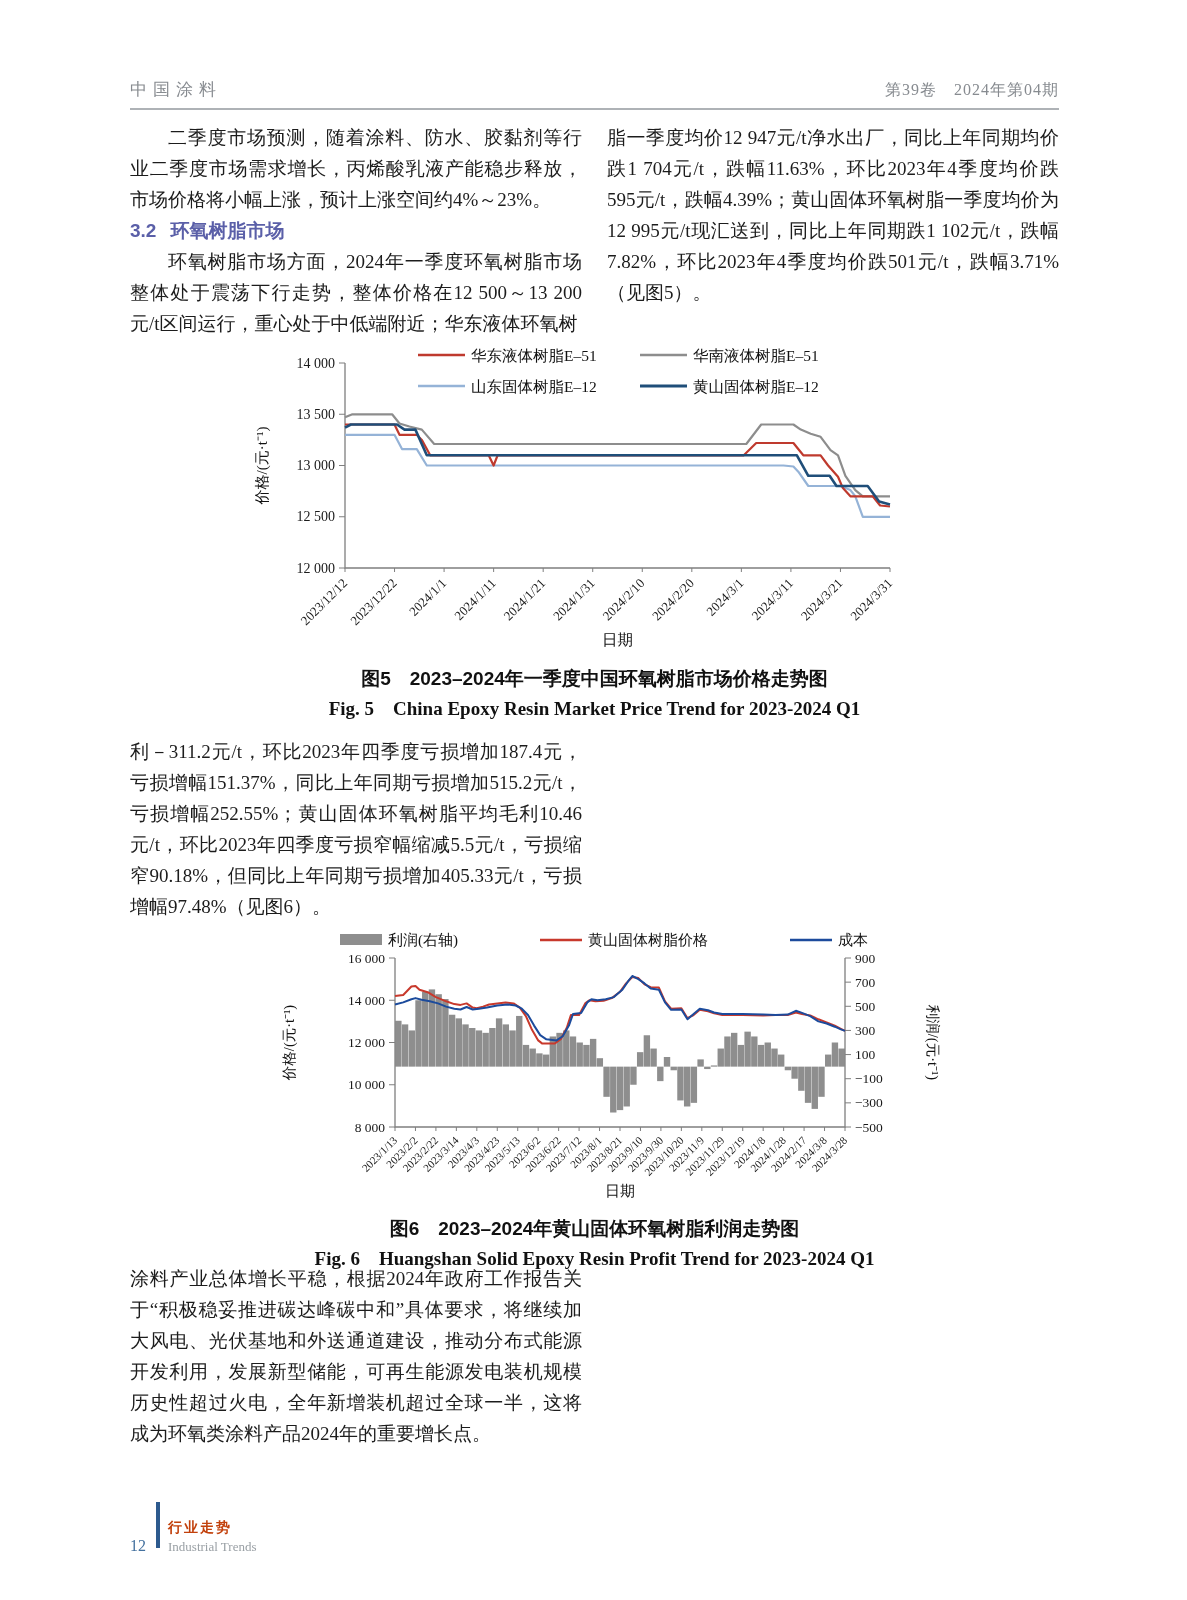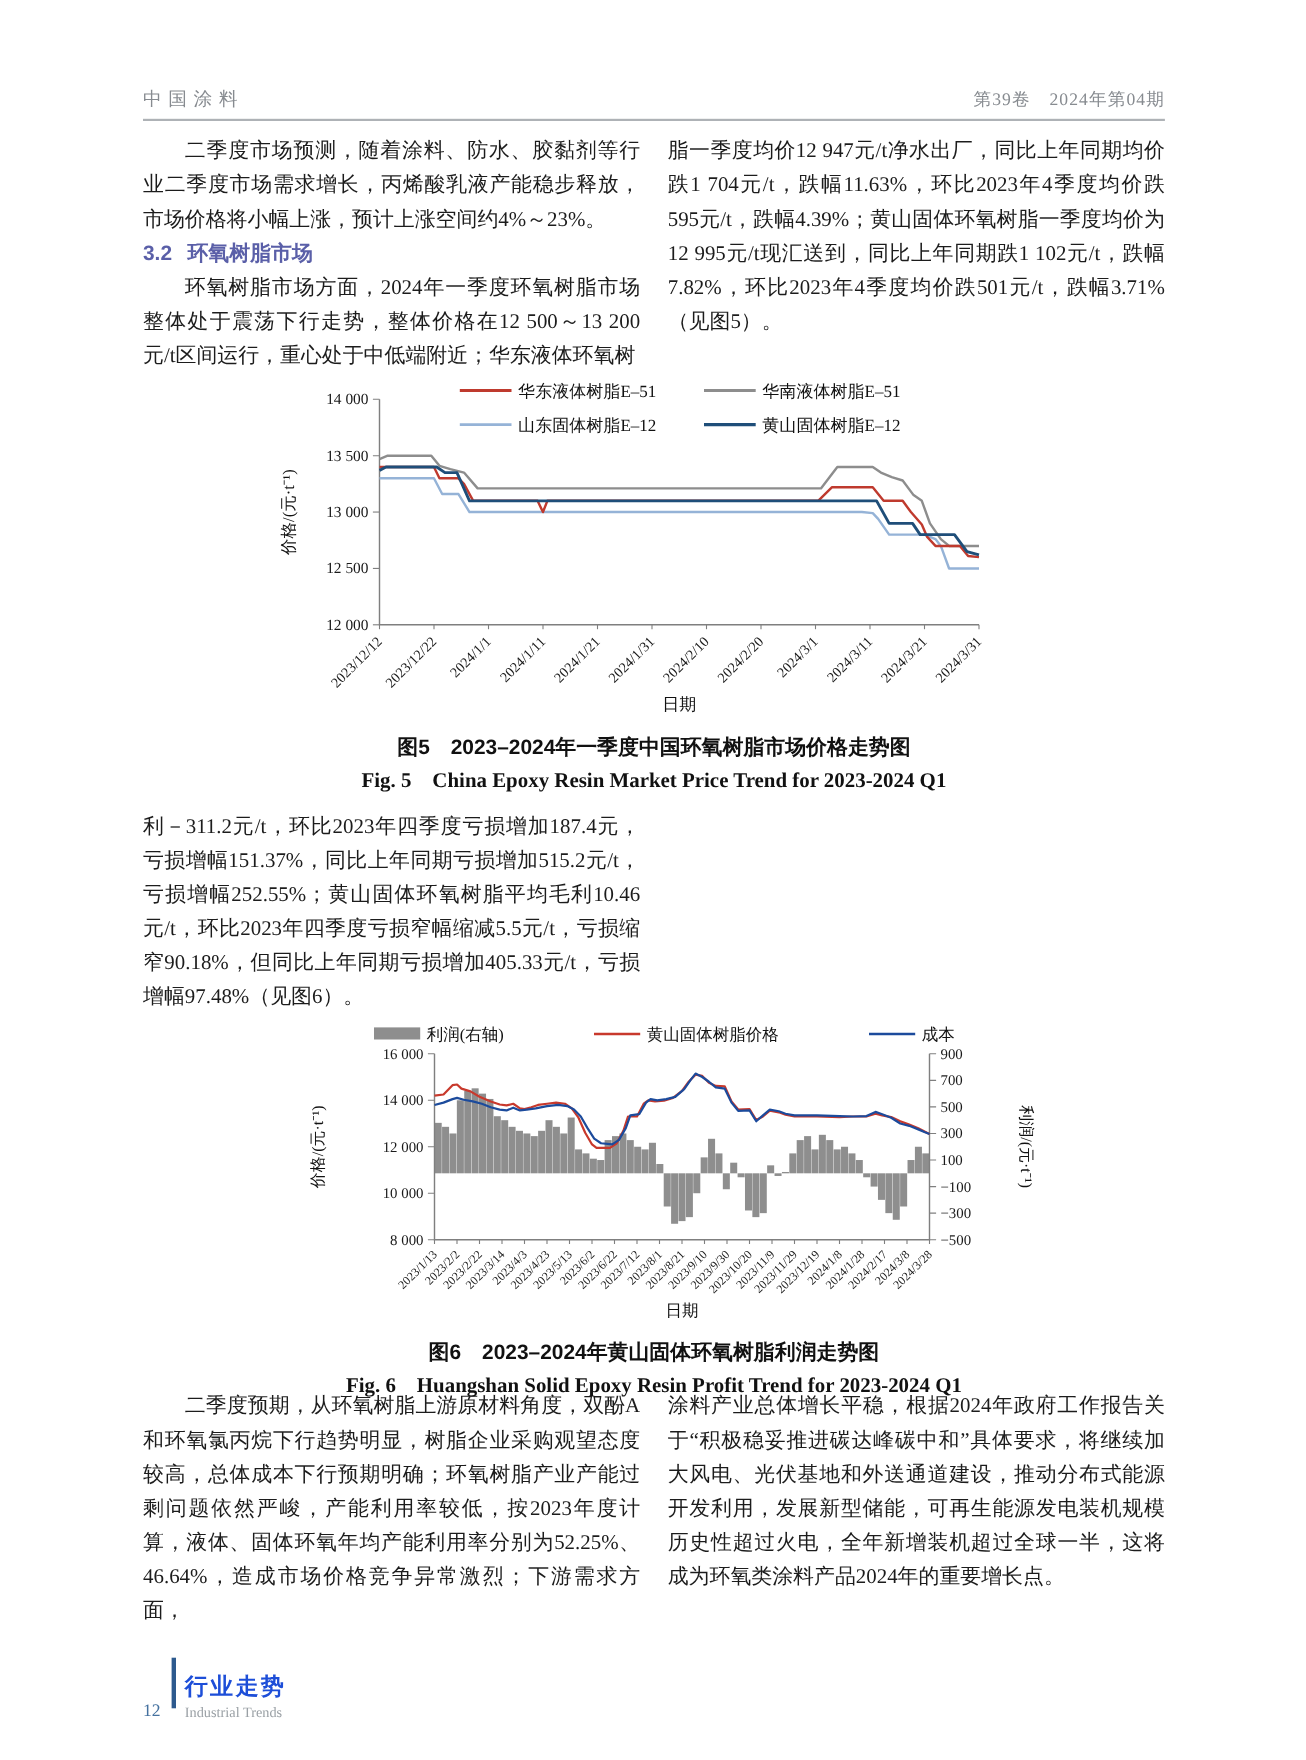--- a/index.html
+++ b/index.html
@@ -34,21 +34,21 @@
   .fig6-svg{margin-left:148px;}
   .fig-cap-cn{margin-top:6px;text-align:center;font-size:19px;font-weight:700;
     font-family:"Liberation Sans",sans-serif;color:#111;}
   .fig-cap-en{margin-top:4px;text-align:center;font-size:19px;font-weight:700;
     font-family:"Liberation Serif",serif;color:#111;}
   
   .footer{position:absolute;top:1495px;left:130px;display:flex;align-items:center;}
   .footer-page{font-size:16px;color:#44719f;margin-right:10px;align-self:flex-end;line-height:1.1;}
   .footer-bar{width:4px;height:46px;background:#2d5a8e;margin-right:8px;}
   .footer-labels{display:flex;flex-direction:column;justify-content:center;}
-  .footer-cn{font-size:21px;font-weight:700;color:#1d4ed8;font-family:"Liberation Sans",sans-serif;letter-spacing:2px;margin-top:24px;}
+  .footer-cn{font-size:14px;font-weight:700;color:#c2410c;font-family:"Liberation Sans",sans-serif;letter-spacing:2px;margin-top:24px;}
   .footer-en{font-size:13px;color:#9aa0a5;margin-top:2px;}
   svg text{font-family:"Liberation Serif",serif;}
 </style>
 </head>
 <body>
 
 <div class="page">
 
   <div class="hdr">
     <div class="hdr-row">
@@ -288,23 +288,20 @@
         <text x="342" y="268" font-size="15" fill="#111" text-anchor="middle">日期</text>
       </svg>
     <figcaption>
       <div class="fig-cap-cn">图6　2023–2024年黄山固体环氧树脂利润走势图</div>
       <div class="fig-cap-en">Fig. 6　Huangshan Solid Epoxy Resin Profit Trend for 2023-2024 Q1</div>
     </figcaption>
   </figure>
 
   <section class="cols cols3">
     <div class="col">
-      <p class="p-indent">二季度预期，从环氧树脂上游原材料角度，双酚A和环氧氯丙烷下行趋势明显，树脂企业采购观望态度较高，总体成本下行预期明确；环氧树脂产业产能过剩问题依然严峻，产能利用率较低，按2023年度计算，液体、固体环氧年均产能利用率分别为52.25%、46.64%，造成市场价格竞争异常激烈；下游需求方面，</p>
-    </div>
-    <div class="col">
       <p>涂料产业总体增长平稳，根据2024年政府工作报告关于“积极稳妥推进碳达峰碳中和”具体要求，将继续加大风电、光伏基地和外送通道建设，推动分布式能源开发利用，发展新型储能，可再生能源发电装机规模历史性超过火电，全年新增装机超过全球一半，这将成为环氧类涂料产品2024年的重要增长点。</p>
     </div>
   </section>
 
   <div class="footer">
     <span class="footer-page">12</span>
     <span class="footer-bar"></span>
     <span class="footer-labels">
       <span class="footer-cn">行业走势</span>
       <span class="footer-en">Industrial Trends</span>

